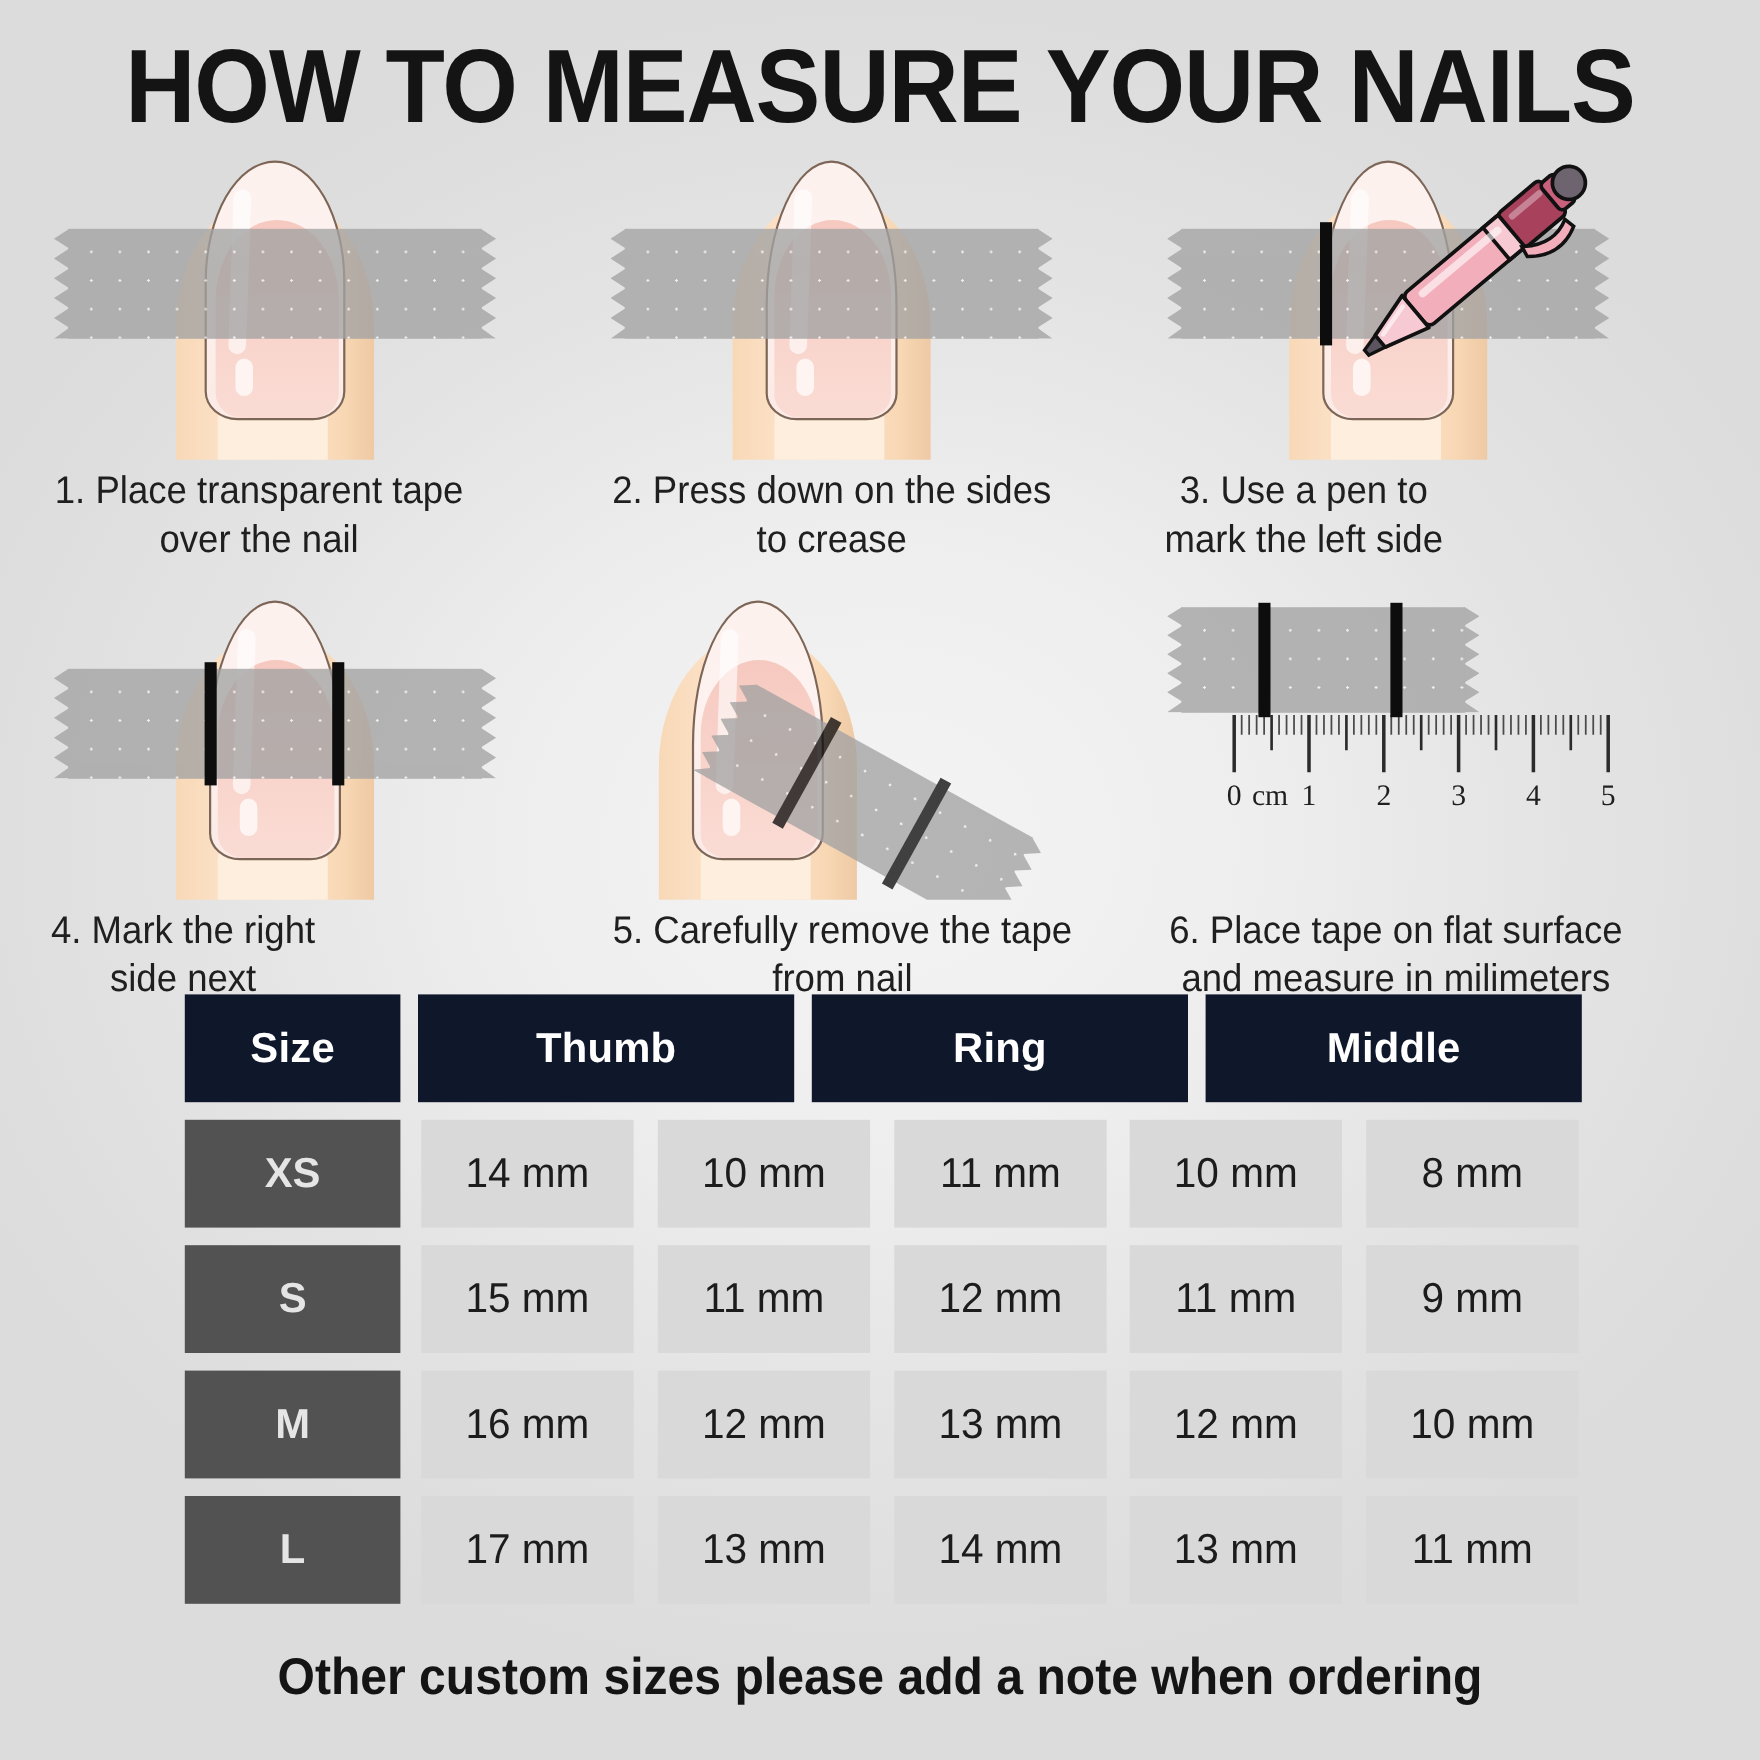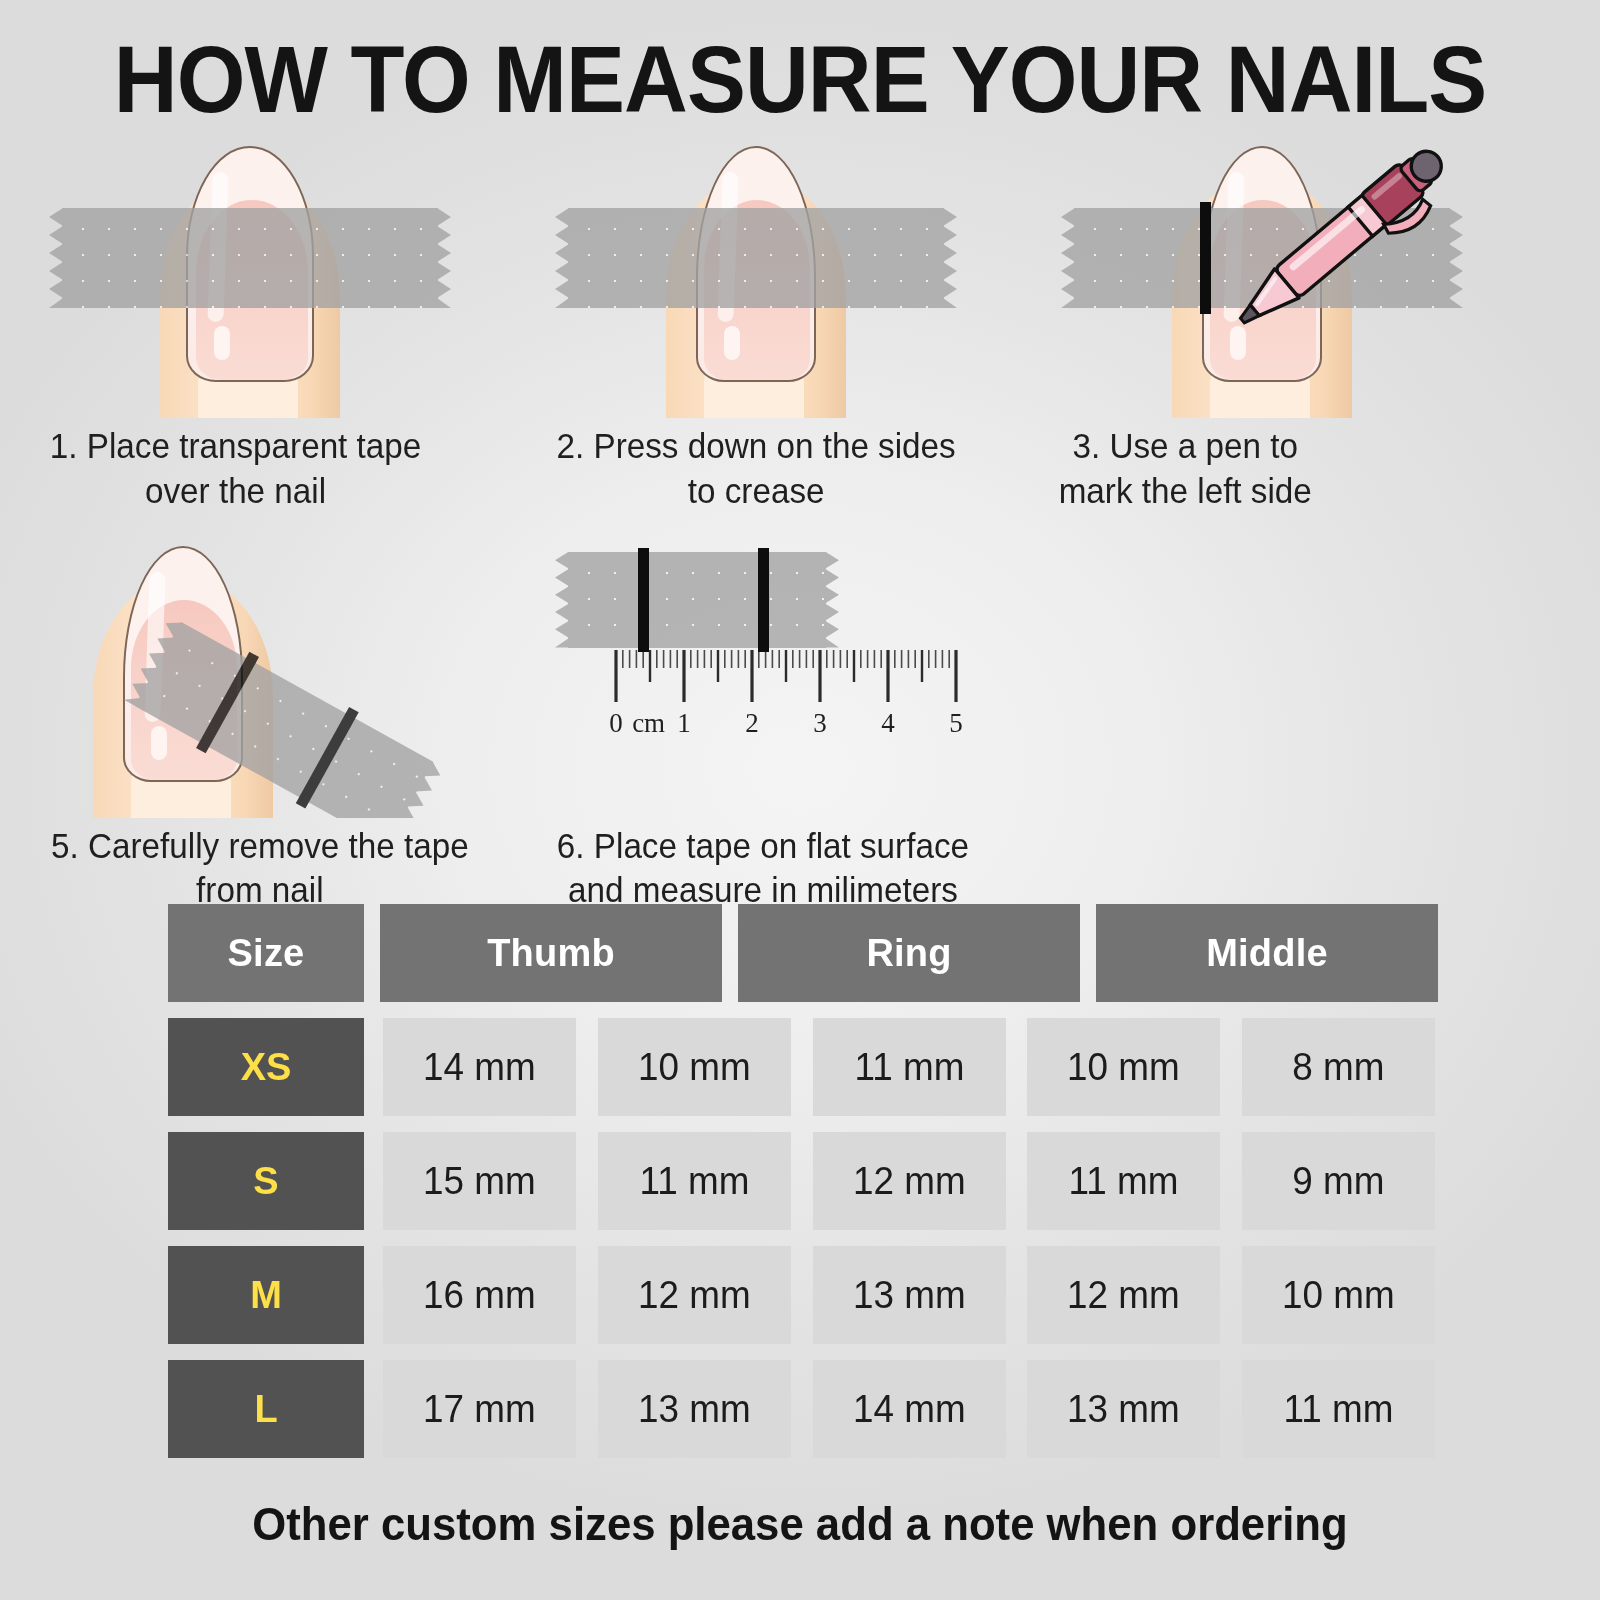--- a/index.html
+++ b/index.html
@@ -126,22 +126,22 @@
   .table{
     position:absolute; left:168px; top:904px; width:1270px;
   }
   .trow{ display:flex; gap:16px; margin-bottom:16px; }
   .cell{
     height:98px; display:flex; align-items:center; justify-content:center;
     font-size:36px;
   }
   .cell.sizecol{ width:196px; flex:none; }
   .cell.datacol{ flex:1; }
-  .hdr{ background:#737373; color:#ffffff; font-weight:700; font-size:38px; letter-spacing:.2px; }
-  .szc{ background:#525252; color:#fde047; font-weight:700; font-size:38px; }
+  .hdr{ background:#0f172a; color:#ffffff; font-weight:700; font-size:38px; letter-spacing:.2px; }
+  .szc{ background:#525252; color:#e5e5e5; font-weight:700; font-size:38px; }
   .dtc{ background:#d9d9d9; color:#1c1c1c; font-weight:300; font-size:38px; transform:scaleX(.97); }
 
   
   .footer{
     position:absolute; left:0; right:0; top:1496px;
     text-align:center; font-size:47px; font-weight:700;
     transform:scaleX(.93);
     color:#141414;
   }
 </style>
@@ -242,20 +242,44 @@
           </svg>
         </div>
       </div>
       <div class="caption">3. Use a pen to
 mark the left side</div>
     </div>
   </div>
 
   <div class="steps-row" style="margin-top:14px;">
 
+    <div class="step">
+      <div class="step-art">
+        <div class="finger-wrap">
+          <div class="finger">
+            <div class="skin"></div>
+              <div class="skin-high"></div>
+            <div class="nail pressed pointy">
+                <div class="bed" style="left:6px;width:106px;"></div>
+                <div class="shine"></div>
+                <div class="shine2"></div>
+              </div>
+          </div>
+          <div class="tape" style="left:22px; top:80px; width:376px; height:100px;">
+            <div class="dots"></div>
+              <div class="zz l"></div>
+              <div class="zz r"></div>
+          </div>
+          <div class="mark" style="left:146px; top:74px; height:112px;"></div>
+          <div class="mark" style="left:262px; top:74px; height:112px;"></div>
+        </div>
+      </div>
+      <div class="caption">4. Mark the right
+side next</div>
+    </div>
 
     <div class="step">
       <div class="step-art">
         <div class="finger-wrap">
           <div class="finger" style="left:34%;">
             <div class="skin"></div>
               <div class="skin-high"></div>
             <div class="nail pressed pointy">
                 <div class="bed" style="left:6px;width:106px;"></div>
                 <div class="shine"></div>

